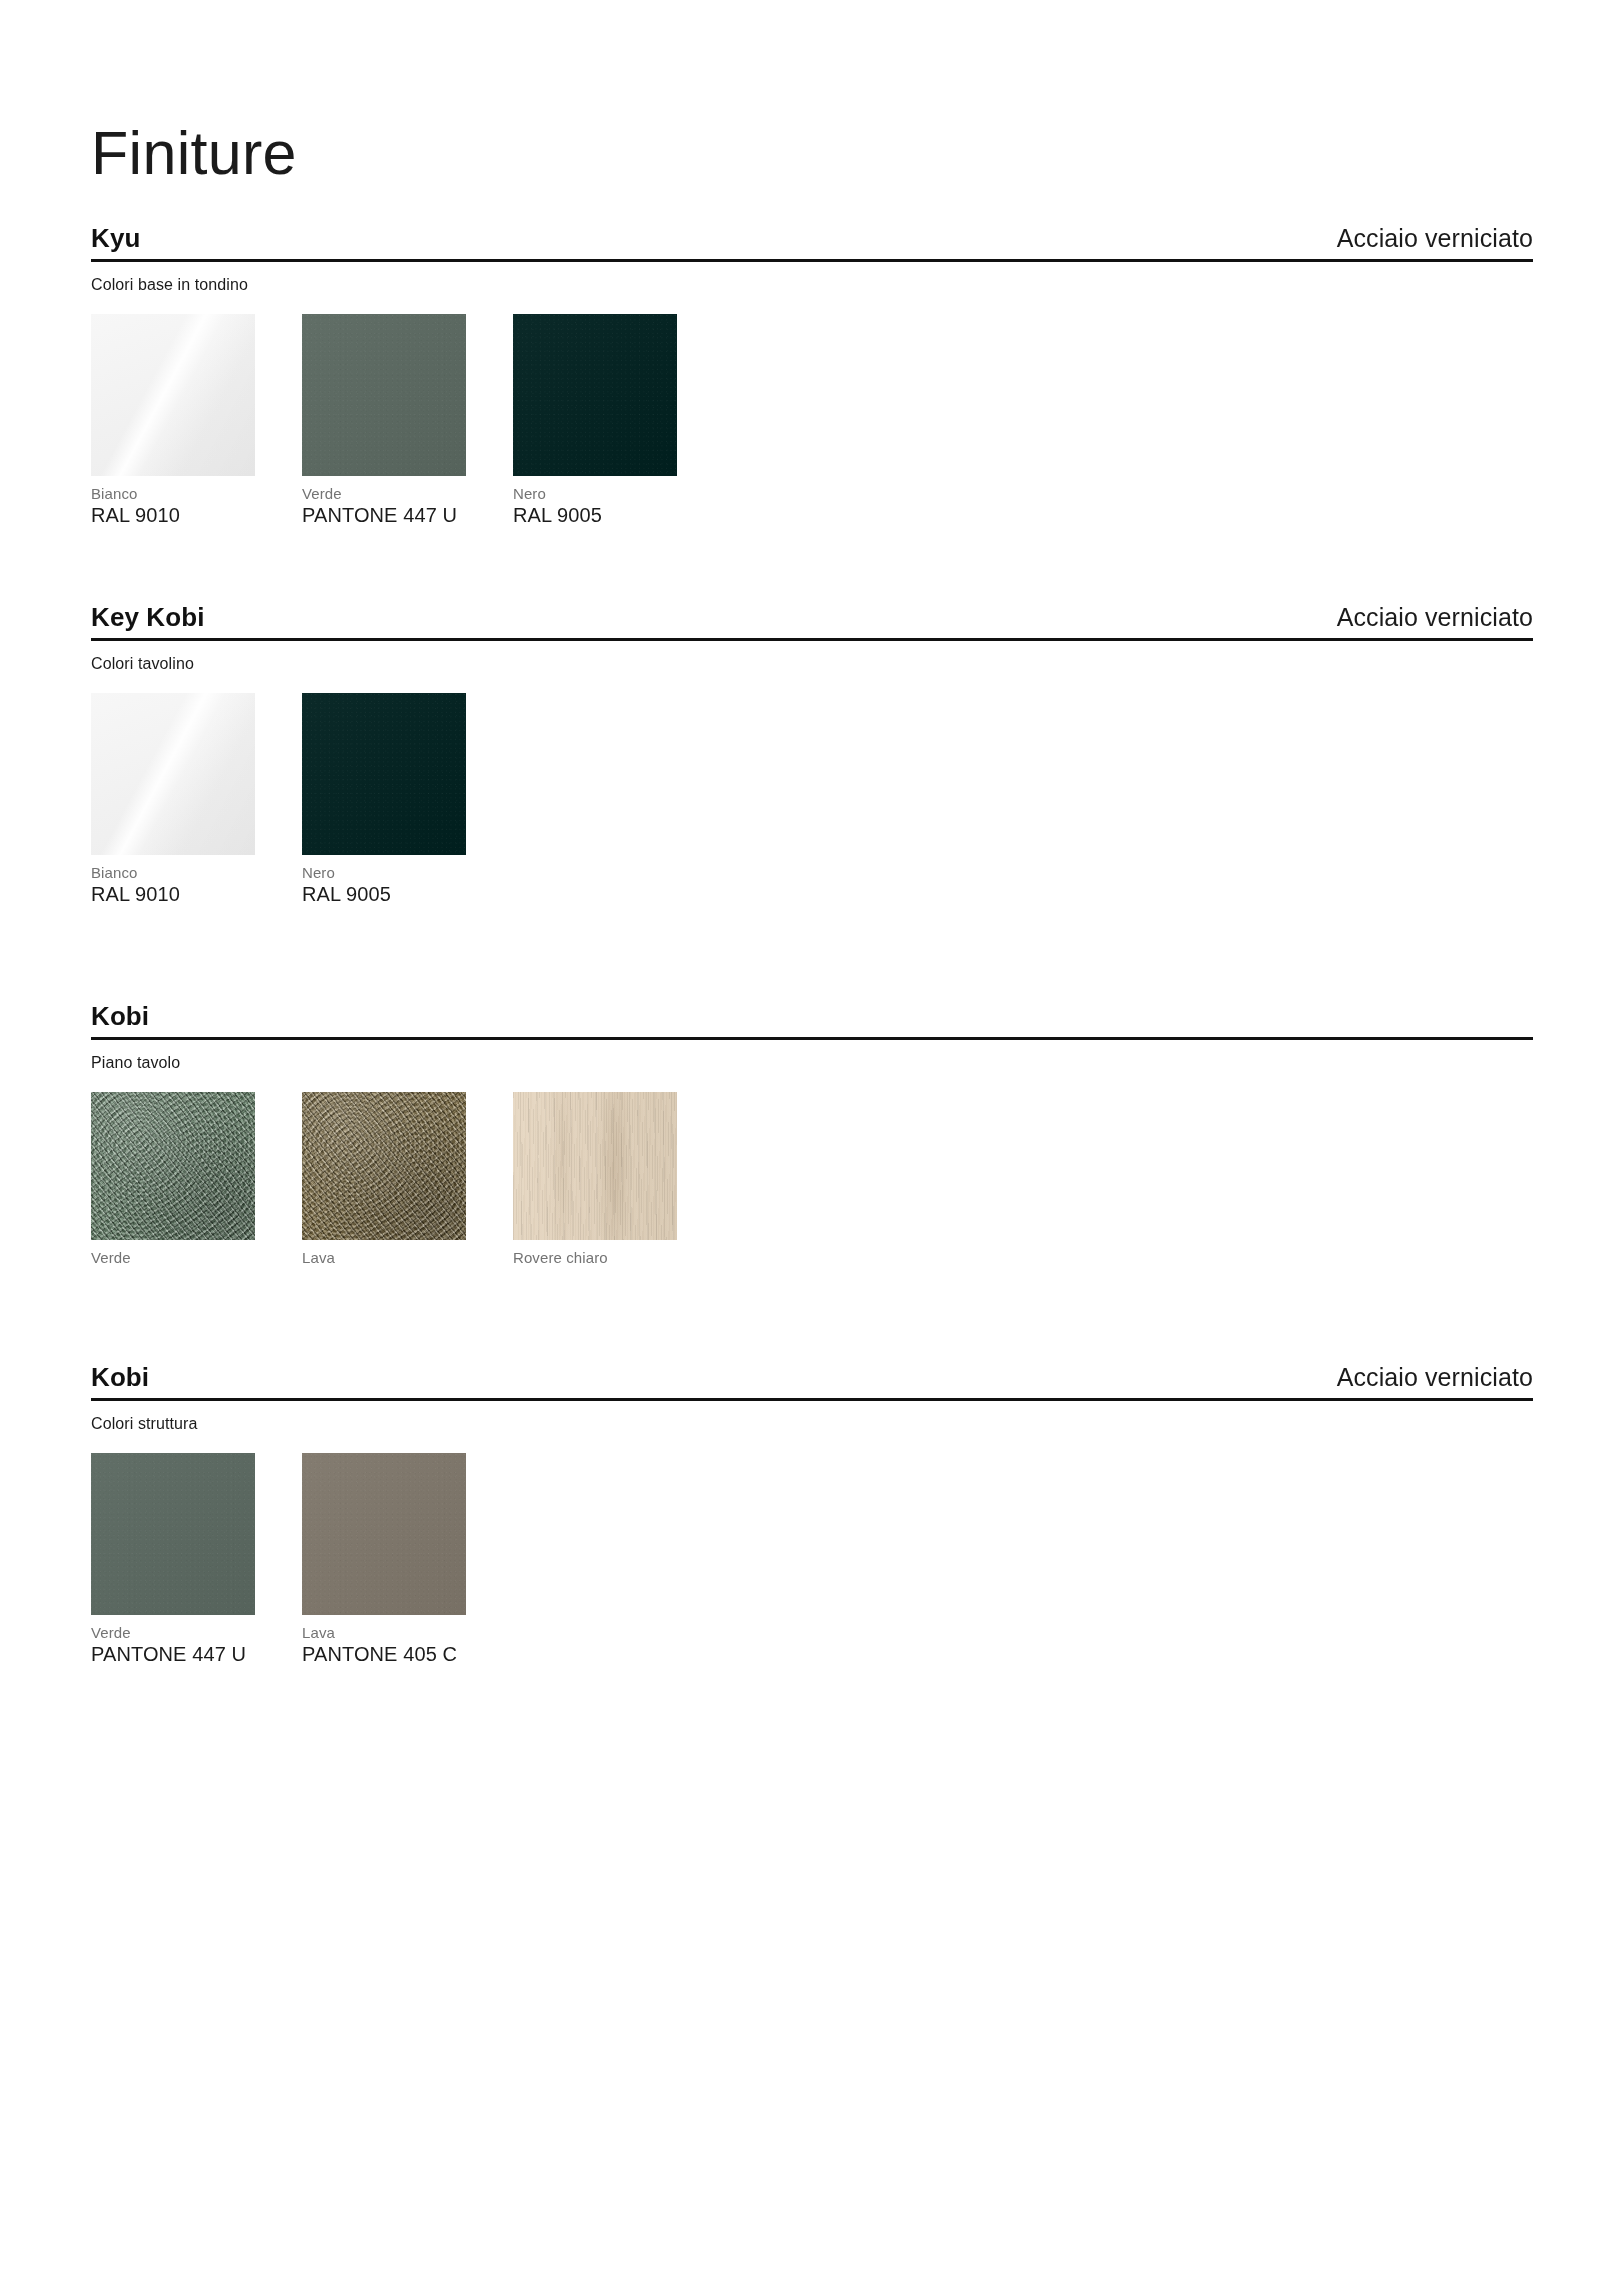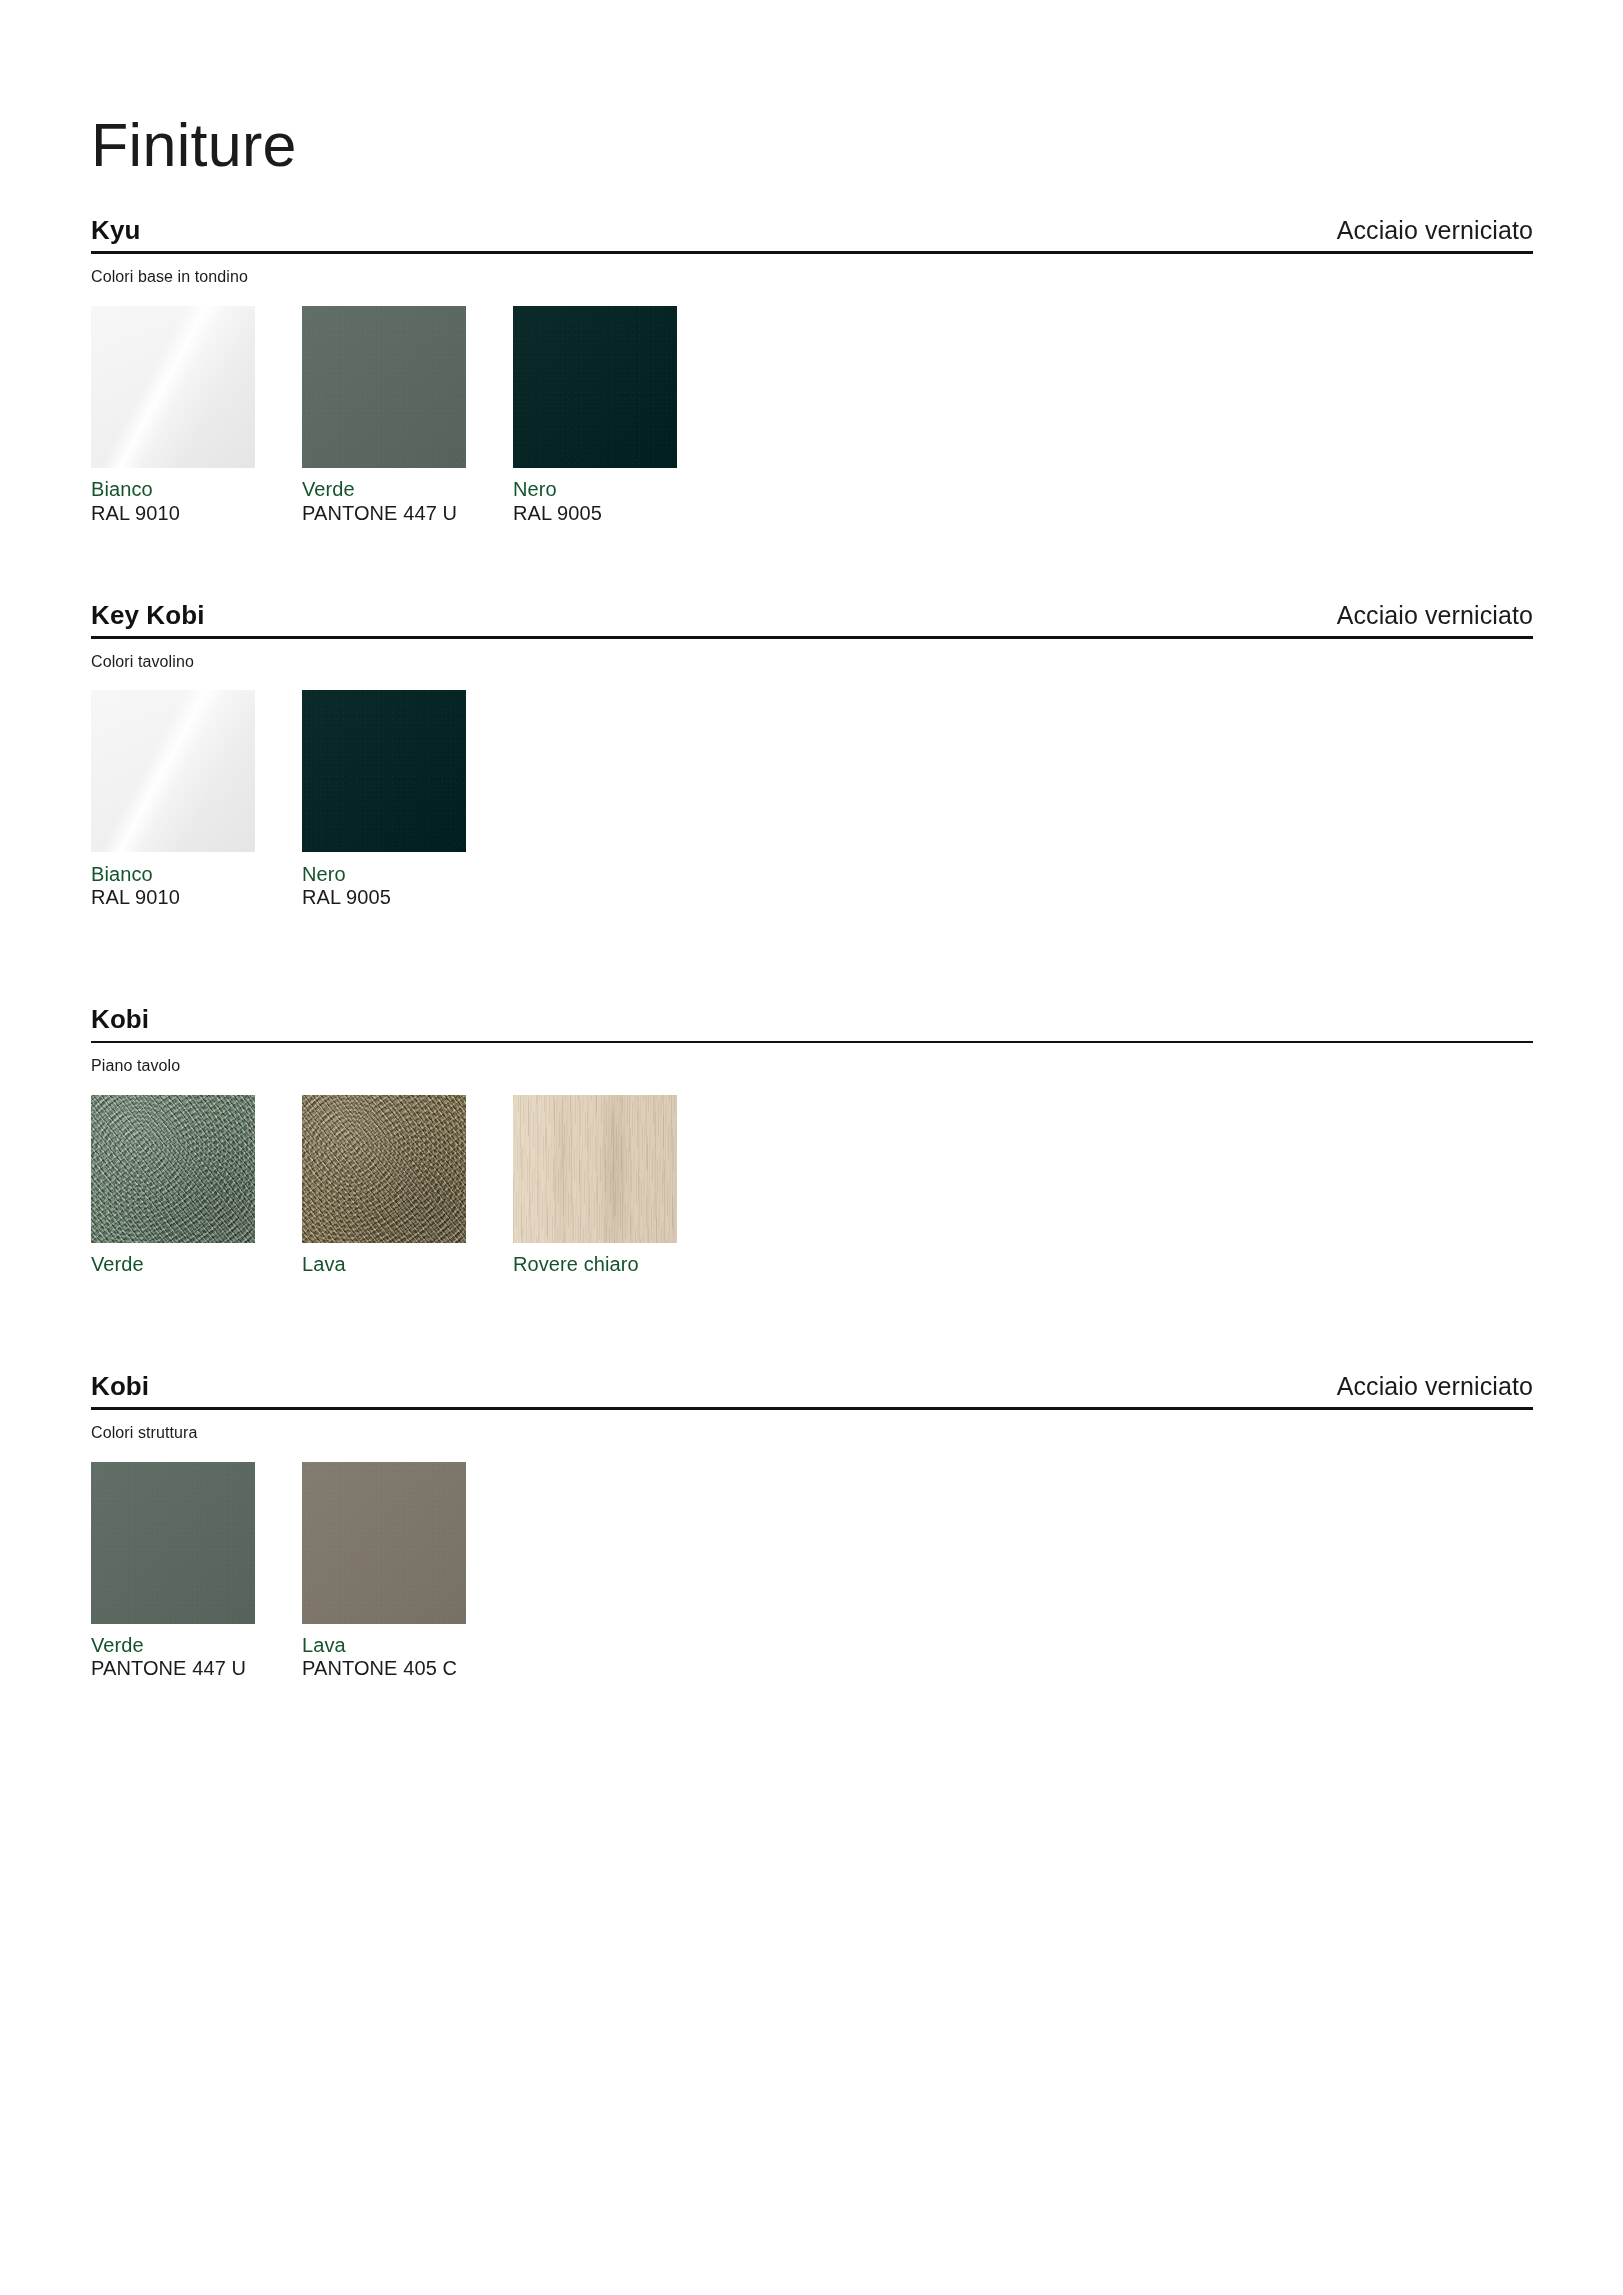--- a/index.html
+++ b/index.html
@@ -16,21 +16,21 @@
     position: relative;
     overflow: hidden;
   }
 
   .page {
     position: absolute;
     left: 0; top: 0;
     width: 1624px;
     height: 2261px;
     box-sizing: border-box;
-    padding: 4px 91px;
+    padding: 12px 91px;
     border-radius: 14px;
   }
 
   
   .page-title {
     font-size: 61px;
     font-weight: 300;
     letter-spacing: 0.3px;
     color: #1b1b1b;
     margin: 0;
@@ -89,23 +89,23 @@
   .swatch-chip {
     width: 164px;
     height: 162px;
     position: relative;
     overflow: hidden;
     background: #cccccc;
   }
   .swatch-chip.tall { height: 148px; }
   .swatch-labels { margin-top: 10.4px; }
   .swatch-name {
-    font-size: 20px;
-    font-weight: 400;
-    color: #14532d;
+    font-size: 15px;
+    font-weight: 400;
+    color: #737373;
     line-height: 1.12;
     letter-spacing: 0.1px;
   }
   .swatch-code {
     font-size: 20px;
     font-weight: 400;
     color: #1b1b1b;
     line-height: 1.2;
     letter-spacing: 0.1px;
   }

